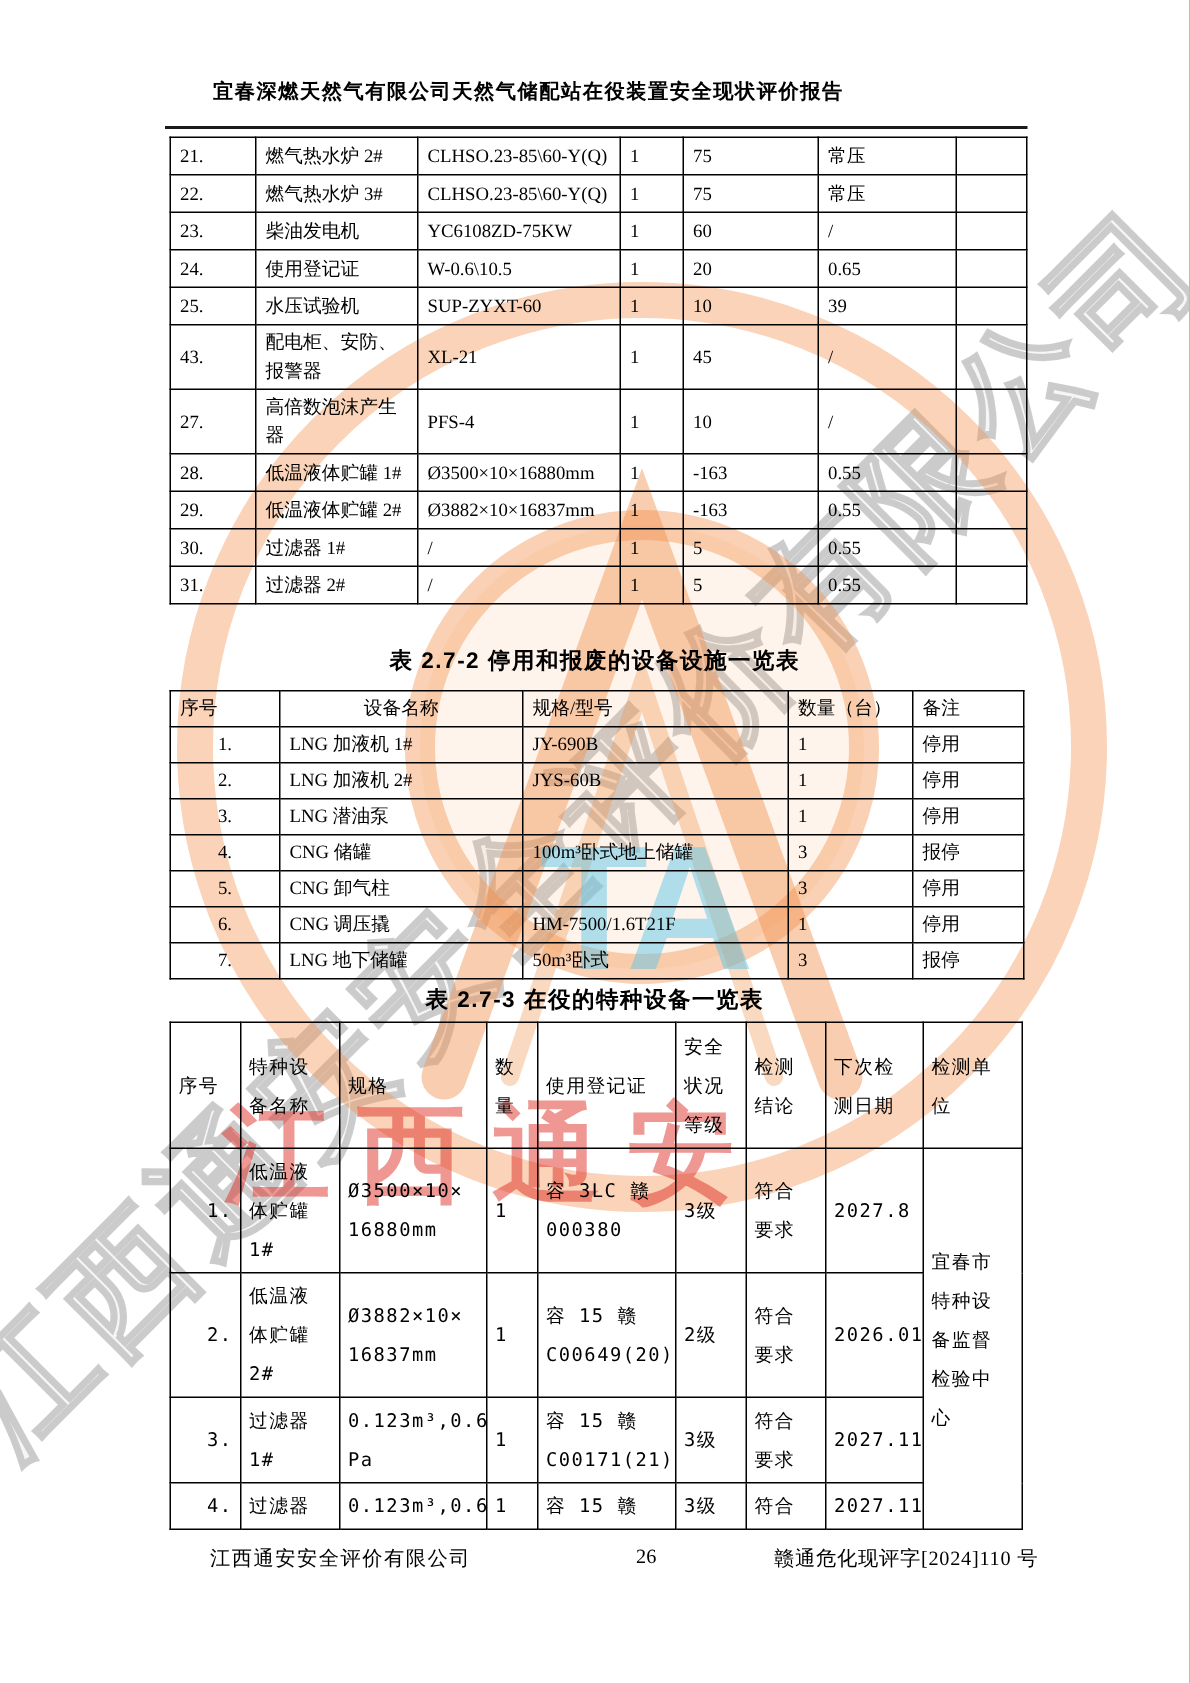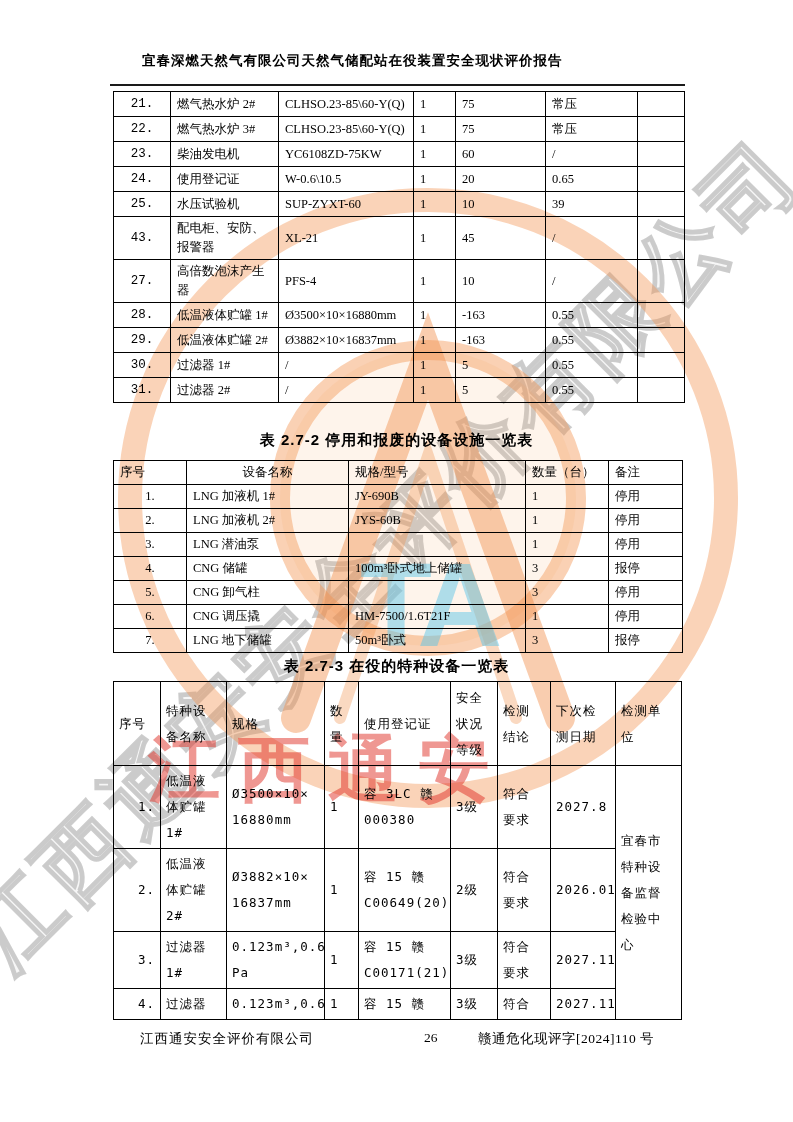--- a/index.html
+++ b/index.html
@@ -36,21 +36,21 @@
   .hdr-rule{position:absolute;left:110px;top:84px;width:575px;height:2px;background:#1a1a1a;}
   .tbl{border-collapse:collapse;table-layout:fixed;background:transparent;}
   .tbl td,.tbl th{
     border:1.5px solid #000;background:transparent;
     font-weight:normal;vertical-align:middle;
     padding:2px 6px;white-space:pre-line;overflow:hidden;
     font-size:12.5px;line-height:19px;text-align:left;
   }
   #table1{position:absolute;left:113px;top:91px;width:571px;}
   #table1 td{height:20px;}
-  #table1 td:first-child{text-align:center;font-family:Liberation Mono, monospace;}
+  #table1 td:first-child{}
   #table2{position:absolute;left:113px;top:460px;width:569px;}
   #table2 td,#table2 th{height:19px;}
   #table2 td:first-child{text-align:center;}
   #table2 th:nth-child(2){text-align:center;}
   .tbl-title{
     position:absolute;left:0;width:793px;text-align:center;
     font-family:Liberation Sans, sans-serif;
     font-size:15px;font-weight:bold;letter-spacing:1px;
   }
   #title2{top:431px;}
@@ -62,21 +62,21 @@
   }
   #table3 thead tr{height:84px;}
   #table3 tbody tr:nth-child(1){height:83px;}
   #table3 tbody tr:nth-child(2){height:80px;}
   #table3 tbody tr:nth-child(3){height:57px;}
   #table3 tbody tr:nth-child(4){height:27px;}
   #table3 td:first-child{text-align:right;}
   .footer{position:absolute;top:1030px;left:0;width:793px;height:22px;font-size:13.5px;}
   .footer .f-company{position:absolute;left:140px;letter-spacing:1px;}
   .footer .f-page{position:absolute;left:424px;width:40px;}
-  .footer .f-doc{position:absolute;left:478px;letter-spacing:0.5px;text-align:right;}
+  .footer .f-doc{position:absolute;left:516px;letter-spacing:0.5px;text-align:right;}
 </style>
 </head>
 <body>
 
 <div class="page">
 
   <div class="wm-layer">
     <div class="wm-gray">江西通安安全评价有限公司</div>
     <svg class="wm-logo" width="640" height="640" viewBox="0 0 640 640">
       <circle cx="320" cy="320" r="298" fill="none" stroke="rgba(242,145,77,0.40)" stroke-width="24"></circle>

